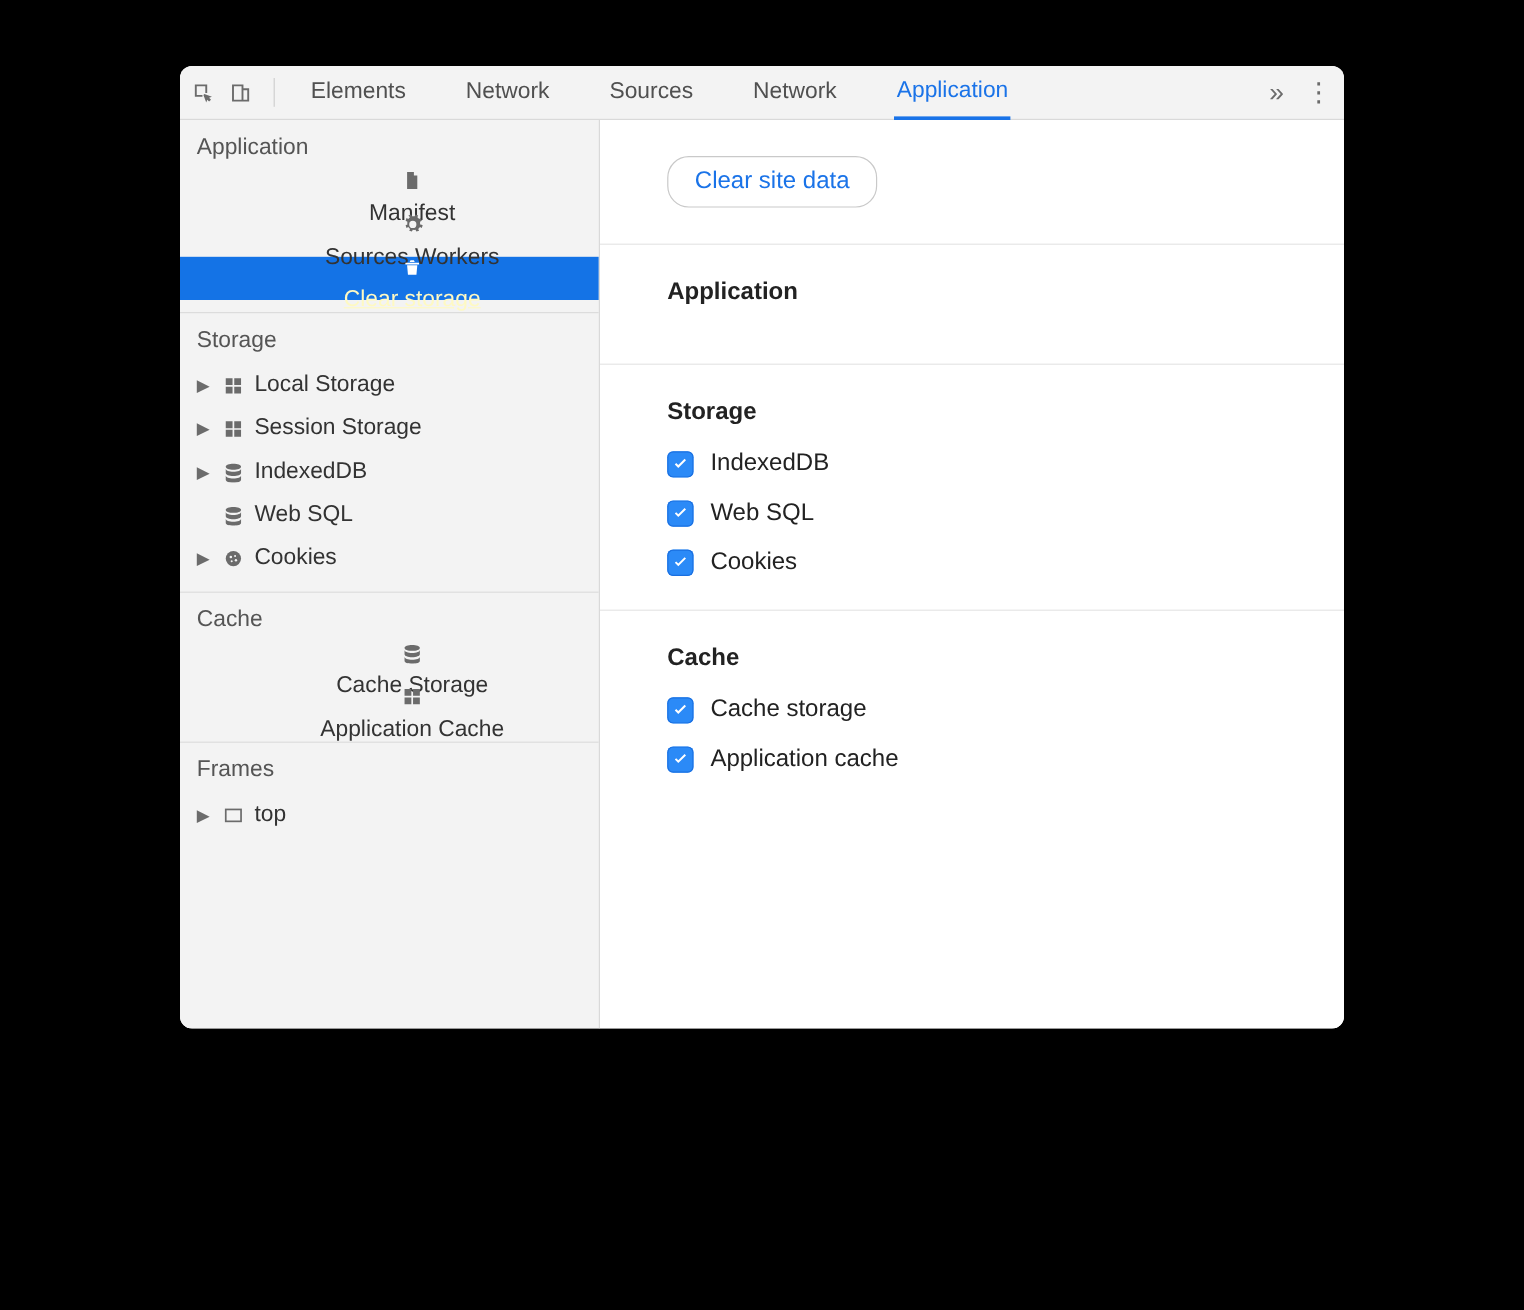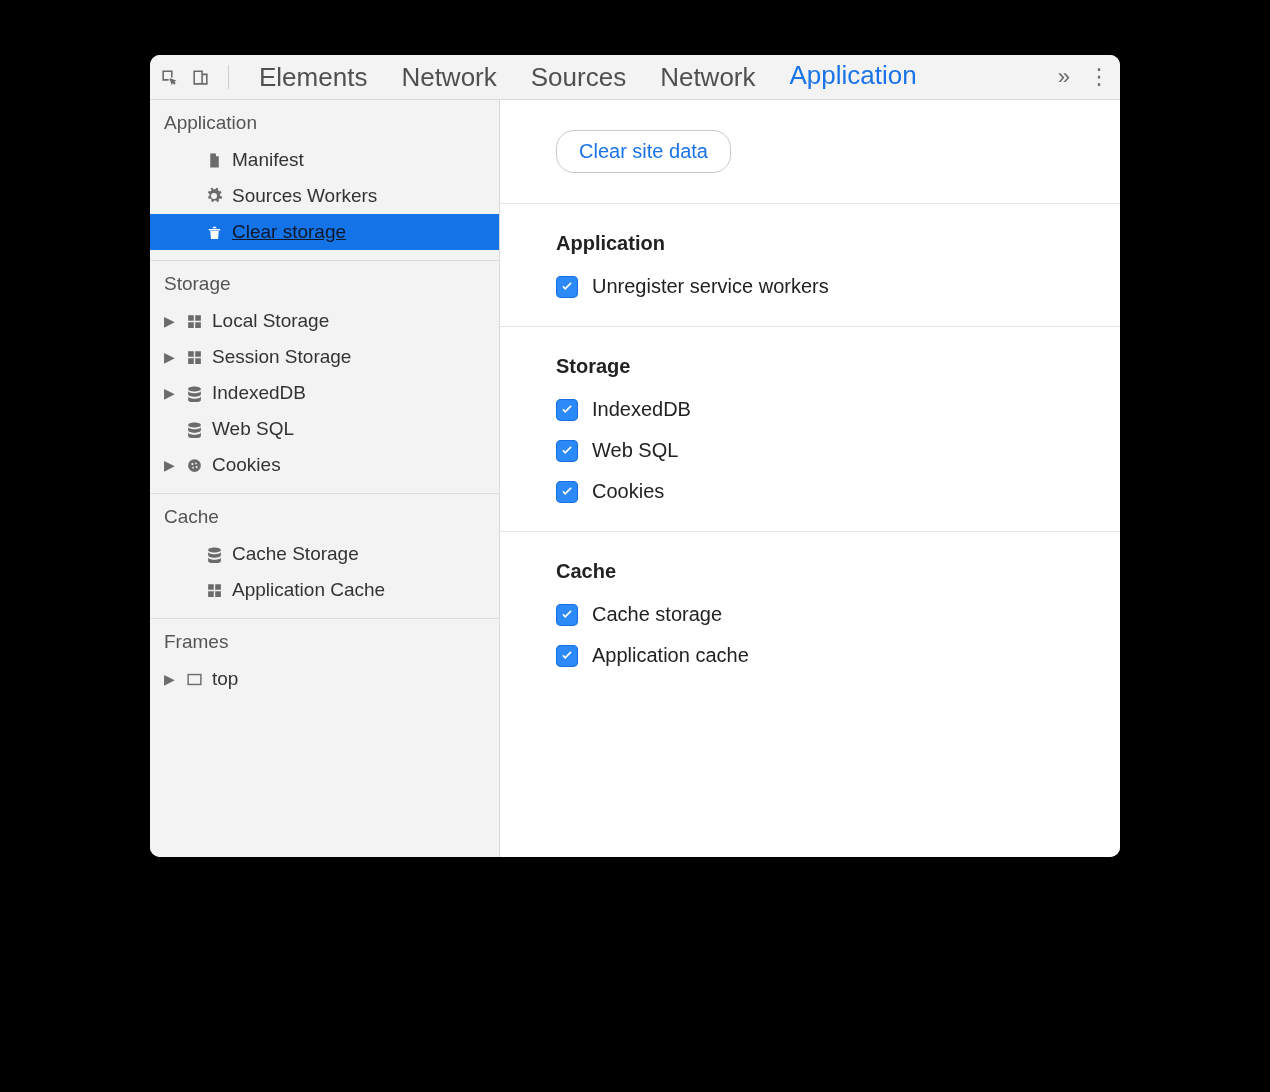--- a/index.html
+++ b/index.html
@@ -44,21 +44,21 @@
     height: 45px;
     background: #f3f3f3;
     border-bottom: 1px solid #d9d9d9;
     display: flex;
     align-items: center;
     padding: 0 10px;
     gap: 12px;
   }
   .tabstrip .ico { color:#6b6b6b; display:flex; align-items:center; justify-content:center; }
   .tabstrip .sep { width:1px; height:24px; background:#cfcfcf; margin:0 6px; }
-  .tabs { display:flex; align-items:center; gap:30px; margin-left:10px; font-size:26px; color:#505050; }
+  .tabs { display:flex; align-items:center; gap:46px; margin-left:10px; font-size:19px; color:#505050; }
   .tab { padding: 10px 2px; cursor:default; }
   .tab.active { color:#1a73e8; border-bottom:3px solid #1a73e8; font-weight:400; }
   .tabstrip .right { margin-left:auto; display:flex; align-items:center; gap:18px; color:#6b6b6b; }
   .more { font-size:22px; }
   .kebab { font-size:22px; letter-spacing:0; }
   
   .body { flex:1; display:flex; min-height:0; }
   .sidebar {
     width:350px;
     background:#f3f3f3;
@@ -78,22 +78,22 @@
     height:36px;
     font-size:19px;
     color:#333;
     padding-left:20px;
     gap:8px;
   }
   .tree-item.has-caret { padding-left:14px; }
   .tree-item .caret { width:12px; color:#6b6b6b; font-size:14px; }
   .tree-item .caret.none { visibility:hidden; }
   .tree-item .icon { width:20px; display:flex; align-items:center; justify-content:center; }
-  .tree-item.indent { padding-left:54px; }
-  .tree-item.selected { background:#1473e6; color:#0f172a;text-decoration:underline; }
+  .tree-item.indent { padding-left:38px;flex-direction:column; }
+  .tree-item.selected { background:#1473e6; color:#fef9c3;text-decoration:underline; }
   .tree-item.selected .icon svg { fill:#fff; }
   
   .main {
     flex:1;
     background:#fff;
     overflow-y:auto;
   }
   .main .group {
     border-bottom:1px solid #e5e5e5;
     padding: 28px 0 28px 56px;
@@ -279,28 +279,20 @@
       </div>
     </div>
 
     <div class="main">
       <div class="group first">
         <div class="clear-btn">Clear site data</div>
       </div>
 
       <div class="group">
         <div class="group-title">Application</div>
-        <div class="check-row">
-          <div class="cb">
-              <svg viewBox="0 0 24 24">
-                <path d="M20 6L9 17l-5-5 2-2 3 3 9-9z"></path>
-              </svg>
-            </div>
-          <span>Unregister service workers</span>
-        </div>
       </div>
 
       <div class="group">
         <div class="group-title">Storage</div>
         <div class="check-row">
           <div class="cb">
               <svg viewBox="0 0 24 24">
                 <path d="M20 6L9 17l-5-5 2-2 3 3 9-9z"></path>
               </svg>
             </div>

